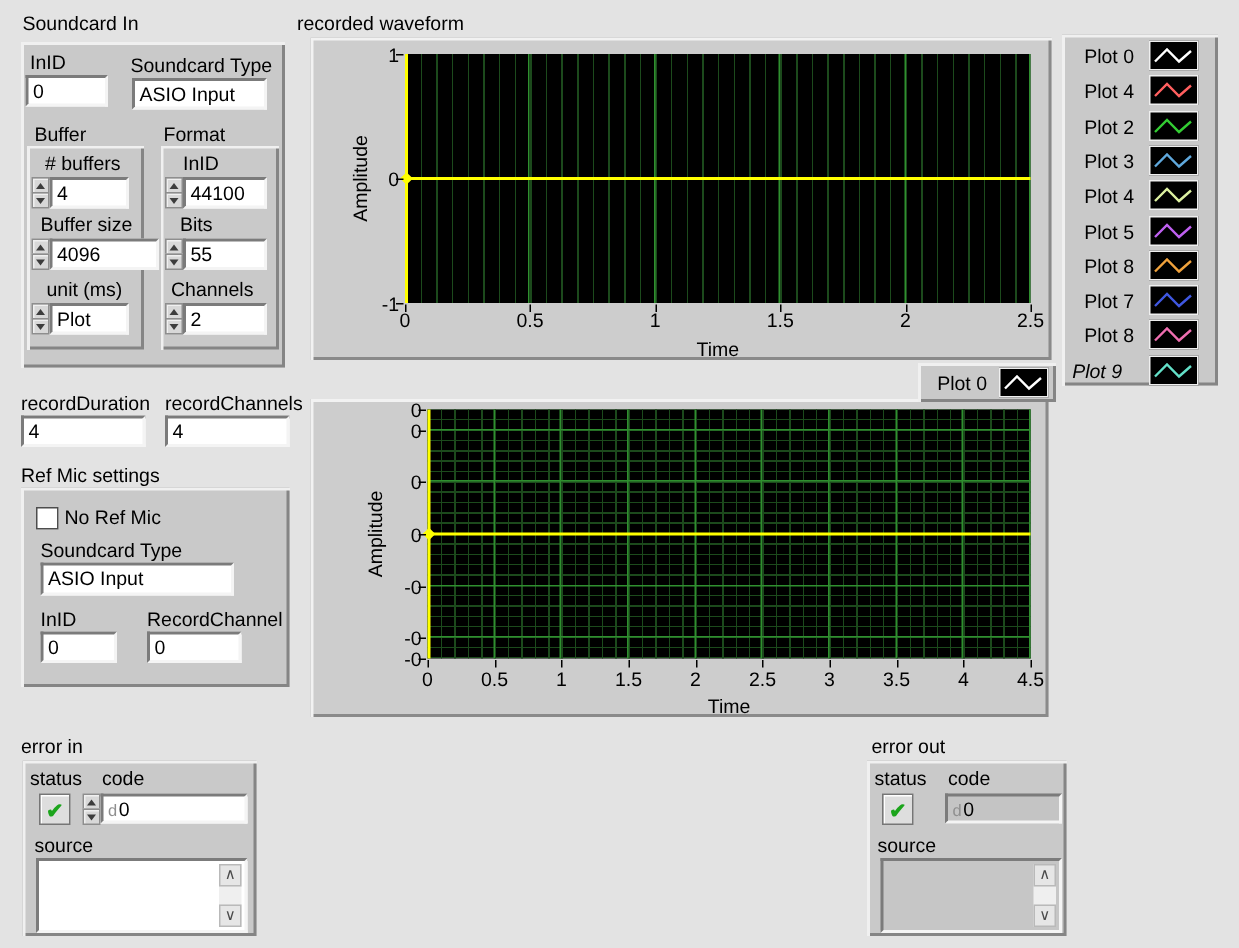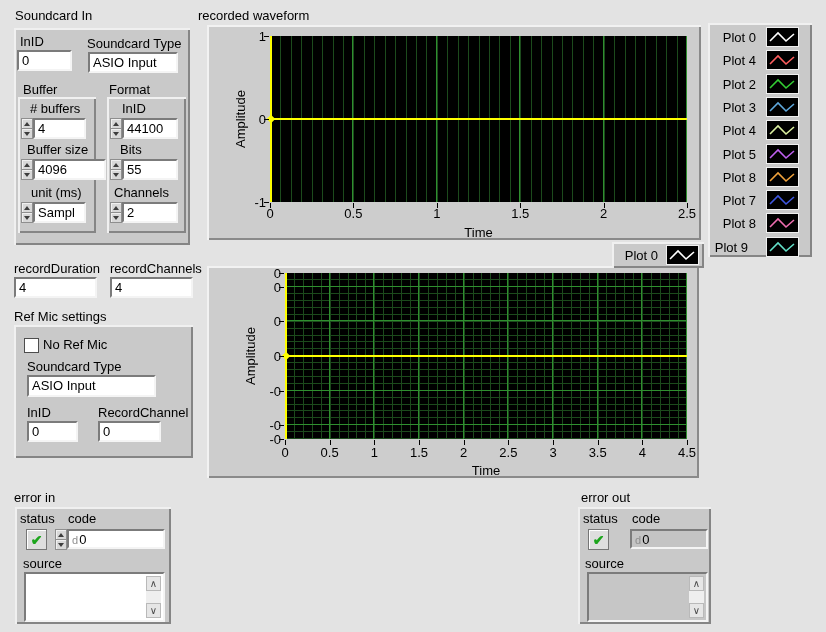--- a/index.html
+++ b/index.html
@@ -75,21 +75,21 @@
       <div class="spin" style="left:3px;top:62px;">
           <div class="sp up"></div>
           <div class="sp dn"></div>
         </div>
       <div class="field" style="left:15px;top:62px;width:73px;height:21px;">4096</div>
       <div class="lbl" style="left:13px;top:89px;">unit (ms)</div>
       <div class="spin" style="left:3px;top:105px;">
           <div class="sp up"></div>
           <div class="sp dn"></div>
         </div>
-      <div class="field" style="left:15px;top:105px;width:53px;height:21px;">Sampl</div>
+      <div class="field" style="left:15px;top:105px;width:53px;height:21px;">Plot</div>
     </div>
 
     <div class="lbl" style="left:95px;top:55px;">Format</div>
     <div class="panel" style="left:93px;top:69px;width:79px;height:136px;">
       <div class="lbl" style="left:15px;top:5px;">InID</div>
       <div class="spin" style="left:3px;top:21px;">
           <div class="sp up"></div>
           <div class="sp dn"></div>
         </div>
       <div class="field" style="left:15px;top:21px;width:56px;height:21px;">44100</div>
@@ -207,21 +207,21 @@
         <svg width="29" height="14" viewBox="0 0 29 14">
           <polyline points="2,11 10,3 18,11 26,4" fill="none" stroke="#3f57e0" stroke-width="1.6"></polyline>
         </svg>
       </div>
       <div class="leglab" style="left: 8px; top: 193.4px;">Plot 8</div>
       <div class="legbox" style="left: 58px; top: 190.4px;">
         <svg width="29" height="14" viewBox="0 0 29 14">
           <polyline points="2,11 10,3 18,11 26,4" fill="none" stroke="#ef6eb0" stroke-width="1.6"></polyline>
         </svg>
       </div>
-      <div class="leglab" style="left: 0; top: 216.7px;">Plot 9</div>
+      <div class="leglab" style="left: 0; top: 216.7px; font-style: italic;">Plot 9</div>
       <div class="legbox" style="left: 58px; top: 213.7px;">
         <svg width="29" height="14" viewBox="0 0 29 14">
           <polyline points="2,11 10,3 18,11 26,4" fill="none" stroke="#63e0c8" stroke-width="1.6"></polyline>
         </svg>
       </div>
     </div>
 
   <div class="gpanel" id="chart2" style="left:207px;top:266px;width:492px;height:212px;">
       <div class="plot" style="left: 78px; top: 7px; width: 402px; height: 166px; background: repeating-linear-gradient(90deg, rgb(28, 74, 28) 0px, rgb(28, 74, 28) 1px, transparent 1px, transparent 8.93px), repeating-linear-gradient(0deg, rgb(28, 74, 28) 0px, rgb(28, 74, 28) 1px, transparent 1px, transparent 6.9px) rgb(0, 0, 0);">
         <div class="vmaj" style="left: 43.6622px; background: rgb(47, 143, 47);"></div>

